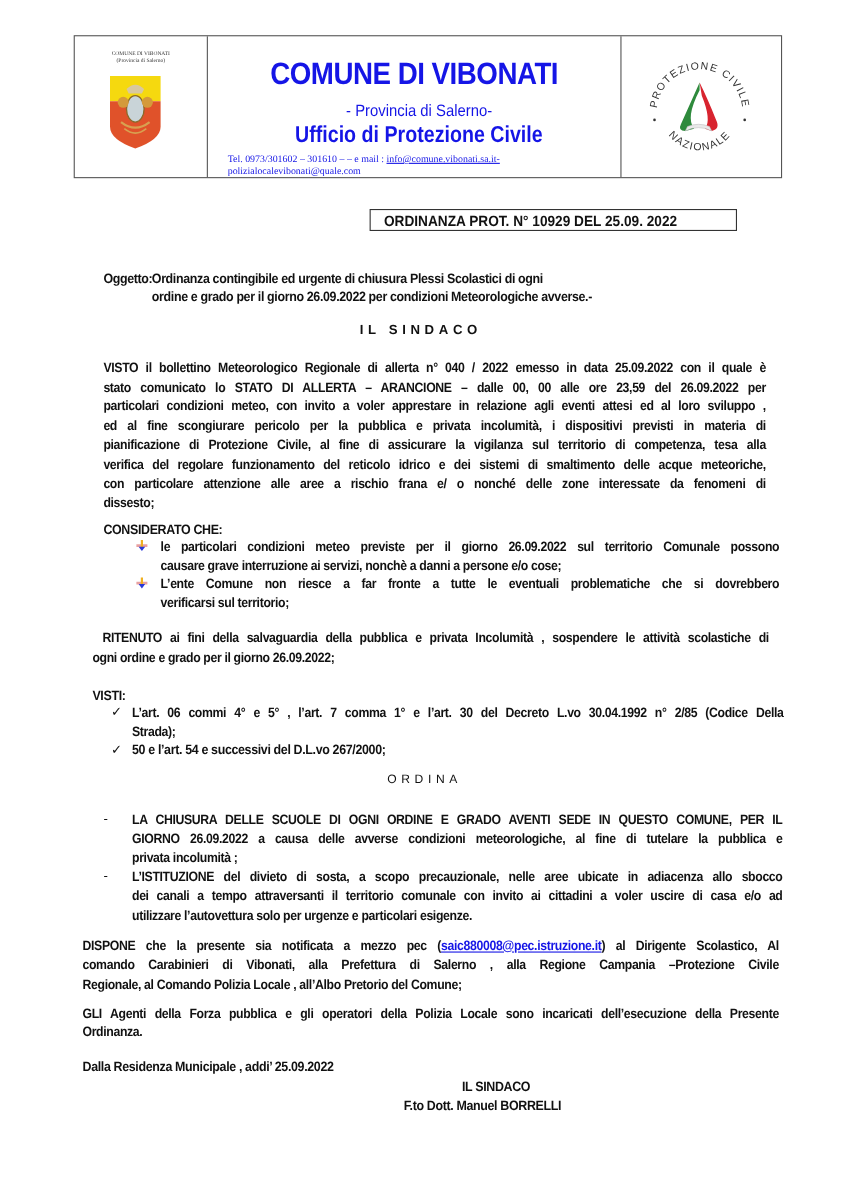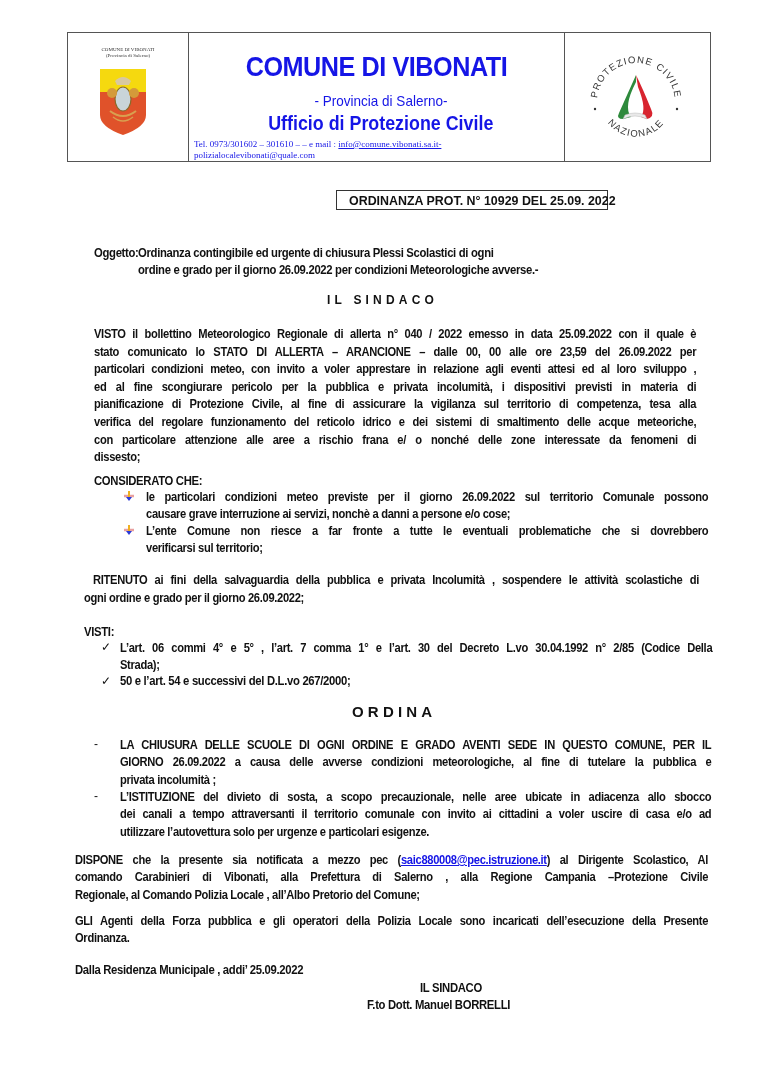--- a/index.html
+++ b/index.html
@@ -19,28 +19,28 @@
                    font-family: "Liberation Serif", serif; font-size: 5px; line-height: 6px; color: #333; }
   .crest { position: absolute; left: 30px; top: 34px; width: 50px; height: 70px; }
 
   .title { position: absolute; top: 18px; left: 0; width: 100%; text-align: center;
            color: #1515e6; font-weight: bold; font-size: 28px; letter-spacing: -0.5px;
            font-family: "Liberation Sans", sans-serif; transform: scaleX(0.9); }
   .prov { position: absolute; top: 59px; left: 0; width: 100%; text-align: center;
           color: #1515e6; font-size: 15px; transform: scaleX(0.9); padding-left: 10px; box-sizing: border-box; }
   .office { position: absolute; top: 78px; left: 0; width: 100%; text-align: center;
             color: #1515e6; font-weight: bold; font-size: 21px; transform: scaleX(0.85); padding-left: 10px; box-sizing: border-box; }
-  .contacts { position: absolute; top: 106px; left: 5px; font-family: "Liberation Serif", serif;
+  .contacts { position: absolute; top: 106px; left: 18px; font-family: "Liberation Serif", serif;
               font-size: 9px; line-height: 10.5px; color: #1515e6; }
   .contacts a { color: #1515e6; text-decoration: underline; }
 
   .pc-logo { position: absolute; left: 18px; top: 14px; width: 106px; height: 100px; }
 
   
-  .ord-box { position: absolute; left: 336px; top: 190px; width: 272px; height: 20px;
+  .ord-box { position: absolute; left: 336px; top: 190px; width: 334px; height: 20px;
              border: 1.2px solid #333; box-sizing: border-box; }
   .ord-box span { position: absolute; left: 12px; top: 2px; font-weight: bold; font-size: 13.5px;
                   transform: scaleX(0.92); transform-origin: left top; white-space: nowrap; }
 
   .txt { position: absolute; white-space: nowrap; font-weight: bold; font-size: 12.3px;
          transform-origin: left top; }
   .just { position: absolute; font-weight: bold; font-size: 12.3px; line-height: 17.5px;
           text-align: justify; text-align-last: left; }
   .just .ln { display: block; white-space: nowrap; text-align: justify; text-align-last: justify; }
   .just .ln.last { text-align-last: left; }
@@ -152,21 +152,21 @@
 
 <div class="check" style="left:101px; top:640px;">✓</div>
 <div class="just narrow" style="left:120px; top:640px; width:653px; transform:scaleX(0.907); line-height:17.4px;">
   <span class="ln">L’art. 06 commi 4° e 5° , l’art. 7 comma 1° e l’art. 30 del Decreto L.vo 30.04.1992 n° 2/85 (Codice Della</span>
   <span class="ln last">Strada);</span>
 </div>
 
 <div class="check" style="left:101px; top:674px;">✓</div>
 <div class="txt narrow" style="left:120px; top:674px; transform:scaleX(0.92);">50 e  l’art. 54  e successivi del D.L.vo 267/2000;</div>
 
-<div class="txt spaced" style="left:352px; top:703px; font-weight:bold; font-size:15px;">ORDINA</div>
+<div class="txt spaced" style="left:352px; top:703px; font-weight:normal; font-size:11px;">ORDINA</div>
 
 <div class="dash" style="left:94px; top:737px;">-</div>
 <div class="just narrow" style="left:120px; top:737px; width:652px; transform:scaleX(0.907); line-height:17.4px;">
   <span class="ln">LA CHIUSURA DELLE SCUOLE DI OGNI ORDINE E GRADO AVENTI SEDE IN QUESTO COMUNE, PER IL</span>
   <span class="ln">GIORNO 26.09.2022 a causa delle avverse condizioni meteorologiche, al fine di tutelare la pubblica e</span>
   <span class="ln last">privata incolumità ;</span>
 </div>
 
 <div class="dash" style="left:94px; top:789px;">-</div>
 <div class="just narrow" style="left:120px; top:789px; width:652px; transform:scaleX(0.907); line-height:17.4px;">

